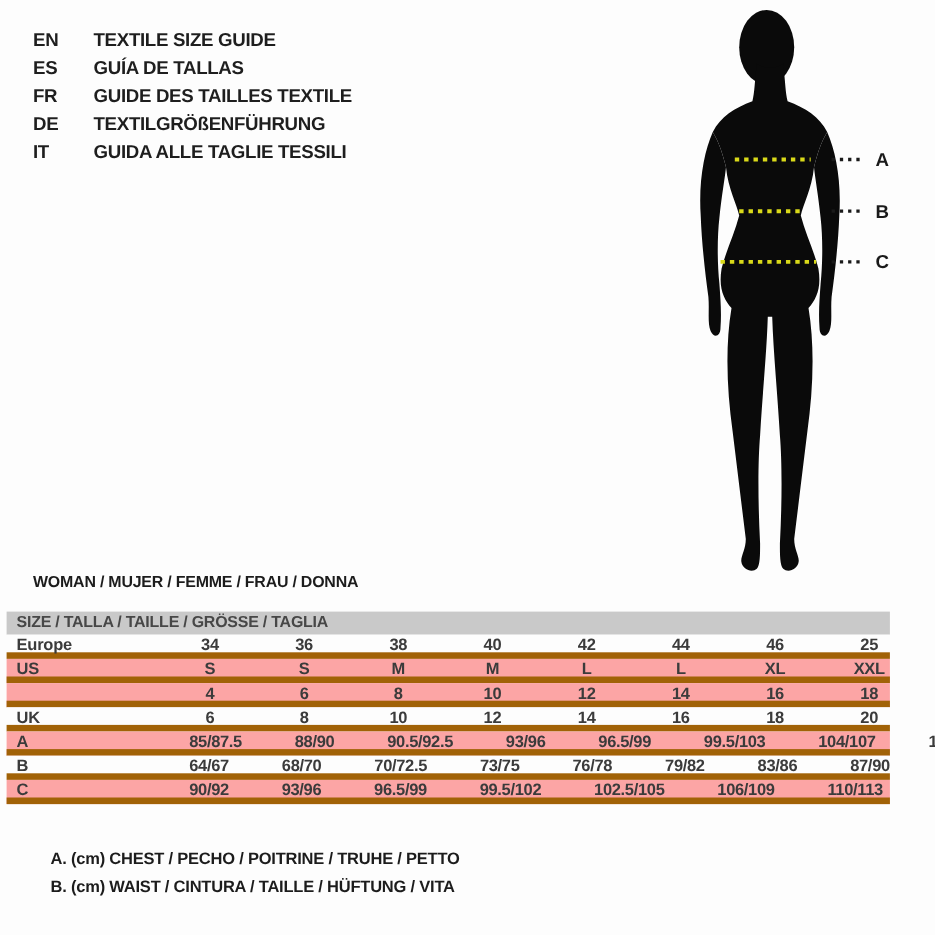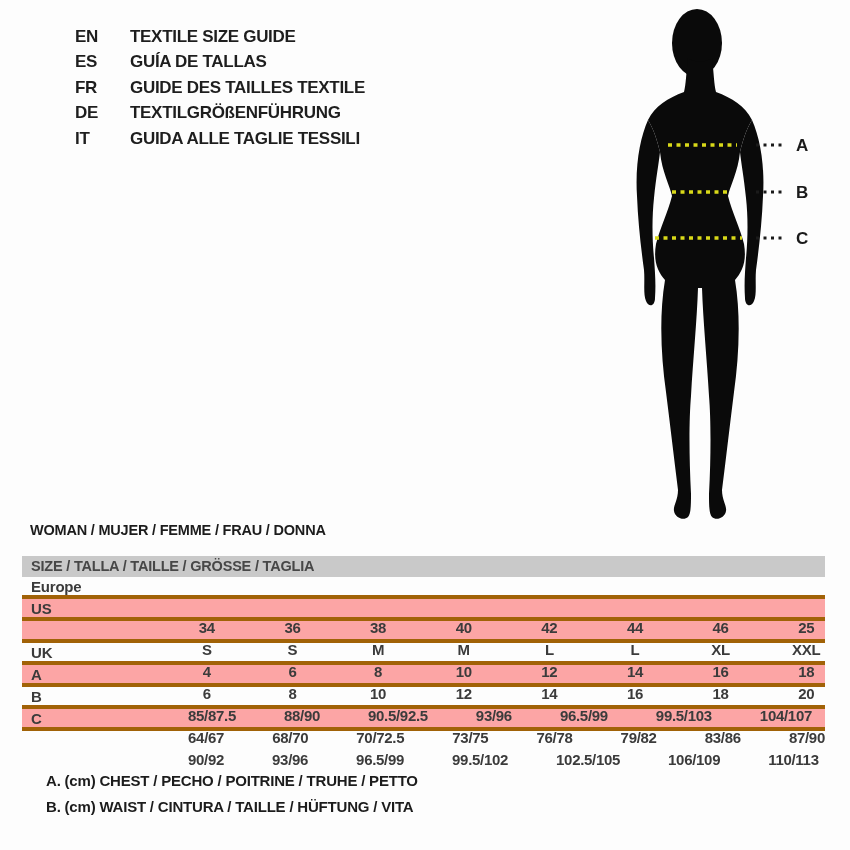--- a/index.html
+++ b/index.html
@@ -4,51 +4,51 @@
 <style>
   html,body{margin:0;padding:0;}
   body{
     width:850px;height:850px;position:relative;overflow:hidden;
     background:#fdfdfd;
     font-family:"Liberation Sans","DejaVu Sans",sans-serif;
     -webkit-font-smoothing:antialiased;
   }
   
   .lang-block{position:absolute;left:30px;top:24px;}
-  .lang-row{display:flex;height:25.5px;align-items:center;margin-left:45px;}
+  .lang-row{display:flex;height:25.5px;align-items:center;}
   .lang-code{width:55px;font-size:17px;font-weight:bold;color:#1e1e1e;letter-spacing:-0.3px;}
   .lang-label{font-size:17px;font-weight:bold;color:#1e1e1e;letter-spacing:-0.3px;white-space:nowrap;}
   
   .figure-wrap{position:absolute;left:585px;top:0;width:240px;height:540px;}
   
   .section-title{
     position:absolute;left:30px;top:522px;
     font-size:14.5px;font-weight:bold;color:#1c1c1c;letter-spacing:-0.2px;white-space:nowrap;
   }
   
-  .size-table{position:absolute;left:22px;top:556px;width:803px;}
+  .size-table{position:absolute;left:6px;top:556px;width:803px;}
   .t-header{
     height:21px;line-height:21px;background:#c9c9c9;
     padding-left:9px;font-size:14.5px;font-weight:bold;color:#474747;letter-spacing:-0.2px;
     box-sizing:border-box;
   }
   .t-row{
     display:grid;grid-template-columns:118px repeat(8,1fr);
-    height:22px;box-sizing:border-box;border-bottom:4px solid #a16207;
+    height:22px;box-sizing:border-box;border-bottom:6px solid #a16207;
     background:#fdfdfd;
     gap:48px;
   }
   .t-row.shaded{background:#fca5a5;}
   .t-label{
     padding-left:9px;font-size:15px;font-weight:bold;color:#3b3b3b;
     line-height:20px;text-align:left;letter-spacing:-0.2px;
   }
   .t-cell{
     font-size:15px;font-weight:bold;color:#3b3b3b;line-height:20px;
-    text-align:center;letter-spacing:-0.3px;white-space:nowrap;margin-top:41px;
+    text-align:center;letter-spacing:-0.3px;white-space:nowrap;
   }
   
   .legend-block{position:absolute;left:30px;top:768px;}
   .legend-line{
     height:26px;line-height:26px;font-size:15px;font-weight:bold;color:#1c1c1c;
     letter-spacing:-0.2px;white-space:nowrap;margin-left:16px;
   }
   .fig-label{font-family:"Liberation Sans",sans-serif;font-size:17px;font-weight:bold;fill:#1a1a1a;}
 </style>
 </head>

